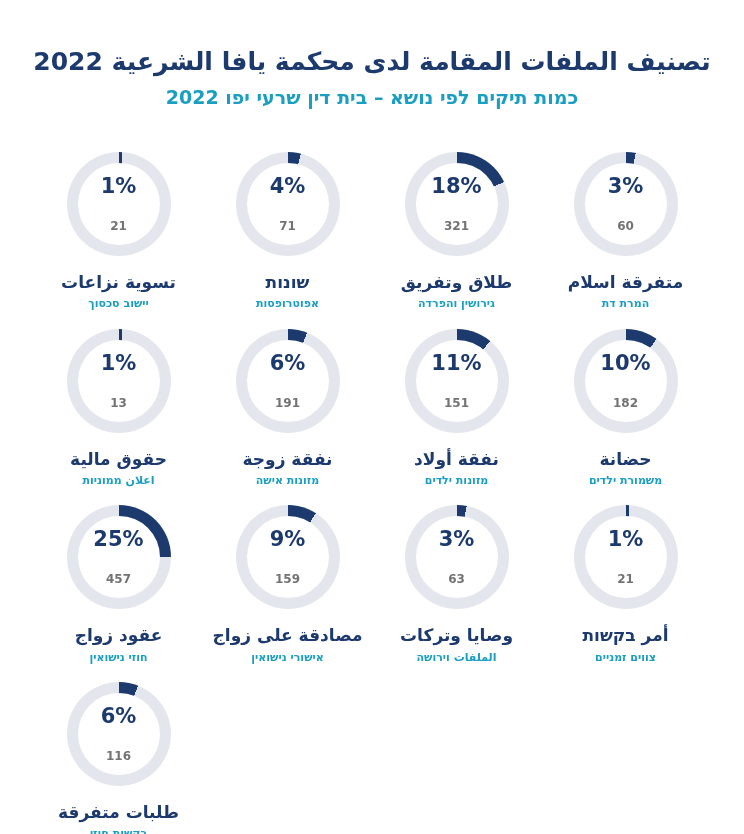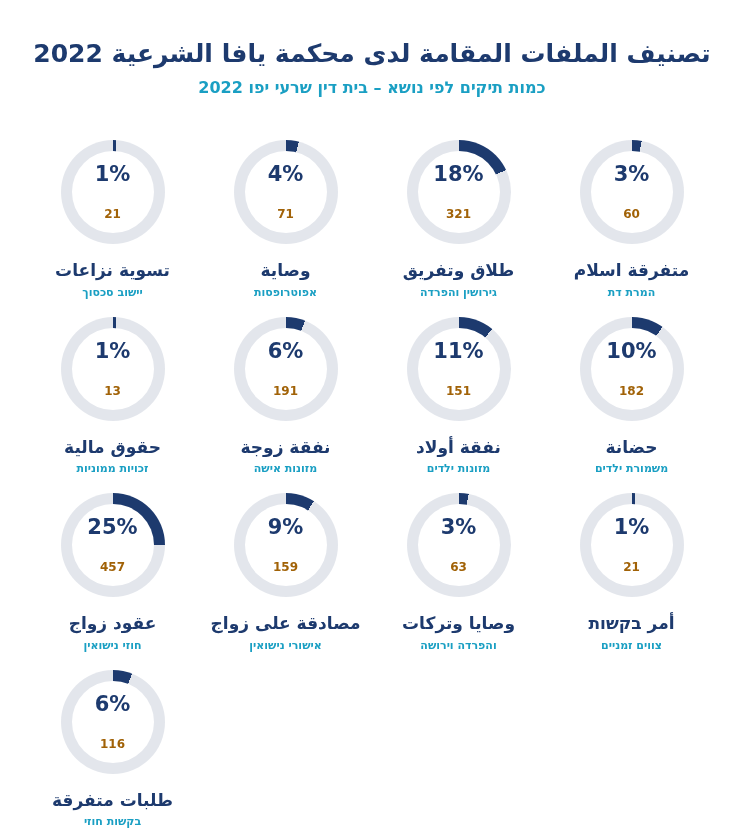--- a/index.html
+++ b/index.html
@@ -11,36 +11,36 @@
     height: 834px;
     background: #ffffff;
     font-family: "DejaVu Sans", "Liberation Sans", sans-serif;
     overflow: hidden;
   }
   #page {
     position: relative;
     width: 744px;
     height: 834px;
     box-sizing: border-box;
-    padding: 0;
+    padding: 8px;
   }
   .header {
     text-align: center;
     padding-top: 38px;
   }
   .title-ar {
     font-size: 25px;
     font-weight: bold;
     color: #1d3a6e;
     letter-spacing: 0px;
     direction: rtl;
     line-height: 1.25;
   }
   .title-he {
-    font-size: 16px;
+    font-size: 19px;
     font-weight: bold;
     color: #1a9fc3;
     direction: rtl;
     margin-top: 9px;
     line-height: 1.25;
   }
   .grid {
     margin-top: 34px;
     display: grid;
     grid-template-columns: repeat(4, 1fr);
@@ -85,21 +85,21 @@
   }
   .pct {
     font-size: 21px;
     font-weight: bold;
     color: #1d3a6e;
     line-height: 1;
   }
   .count {
     font-size: 12px;
     font-weight: bold;
-    color: #a16207;
+    color: #737373;
     line-height: 1;
     margin-top: 23px;
   }
   .label-ar {
     margin-top: 16px;
     font-size: 17px;
     font-weight: bold;
     color: #1d3a6e;
     direction: rtl;
     text-align: right;
@@ -155,21 +155,21 @@
       </div>
       <div class="cell">
         <div class="donut-wrap">
           <div class="donut" style="background: conic-gradient(rgb(29, 58, 110) 0deg, rgb(29, 58, 110) 14.4deg, rgb(227, 230, 236) 14.4deg, rgb(227, 230, 236) 360deg);"></div>
           <div class="donut-hole"></div>
           <div class="donut-center">
             <div class="pct">4%</div>
             <div class="count">71</div>
           </div>
         </div>
-        <div class="label-ar">وصاية</div>
+        <div class="label-ar">שונות</div>
         <div class="label-he">אפוטרופסות</div>
       </div>
       <div class="cell">
         <div class="donut-wrap">
           <div class="donut" style="background: conic-gradient(rgb(29, 58, 110) 0deg, rgb(29, 58, 110) 3.6deg, rgb(227, 230, 236) 3.6deg, rgb(227, 230, 236) 360deg);"></div>
           <div class="donut-hole"></div>
           <div class="donut-center">
             <div class="pct">1%</div>
             <div class="count">21</div>
           </div>
@@ -216,21 +216,21 @@
       <div class="cell">
         <div class="donut-wrap">
           <div class="donut" style="background: conic-gradient(rgb(29, 58, 110) 0deg, rgb(29, 58, 110) 3.6deg, rgb(227, 230, 236) 3.6deg, rgb(227, 230, 236) 360deg);"></div>
           <div class="donut-hole"></div>
           <div class="donut-center">
             <div class="pct">1%</div>
             <div class="count">13</div>
           </div>
         </div>
         <div class="label-ar">حقوق مالية</div>
-        <div class="label-he">זכויות ממוניות</div>
+        <div class="label-he">اعلان ממוניות</div>
       </div>
       <div class="cell">
         <div class="donut-wrap">
           <div class="donut" style="background: conic-gradient(rgb(29, 58, 110) 0deg, rgb(29, 58, 110) 3.6deg, rgb(227, 230, 236) 3.6deg, rgb(227, 230, 236) 360deg);"></div>
           <div class="donut-hole"></div>
           <div class="donut-center">
             <div class="pct">1%</div>
             <div class="count">21</div>
           </div>
         </div>
@@ -240,21 +240,21 @@
       <div class="cell">
         <div class="donut-wrap">
           <div class="donut" style="background: conic-gradient(rgb(29, 58, 110) 0deg, rgb(29, 58, 110) 10.8deg, rgb(227, 230, 236) 10.8deg, rgb(227, 230, 236) 360deg);"></div>
           <div class="donut-hole"></div>
           <div class="donut-center">
             <div class="pct">3%</div>
             <div class="count">63</div>
           </div>
         </div>
         <div class="label-ar">وصايا وتركات</div>
-        <div class="label-he">והפרדה וירושה</div>
+        <div class="label-he">الملفات וירושה</div>
       </div>
       <div class="cell">
         <div class="donut-wrap">
           <div class="donut" style="background: conic-gradient(rgb(29, 58, 110) 0deg, rgb(29, 58, 110) 32.4deg, rgb(227, 230, 236) 32.4deg, rgb(227, 230, 236) 360deg);"></div>
           <div class="donut-hole"></div>
           <div class="donut-center">
             <div class="pct">9%</div>
             <div class="count">159</div>
           </div>
         </div>

